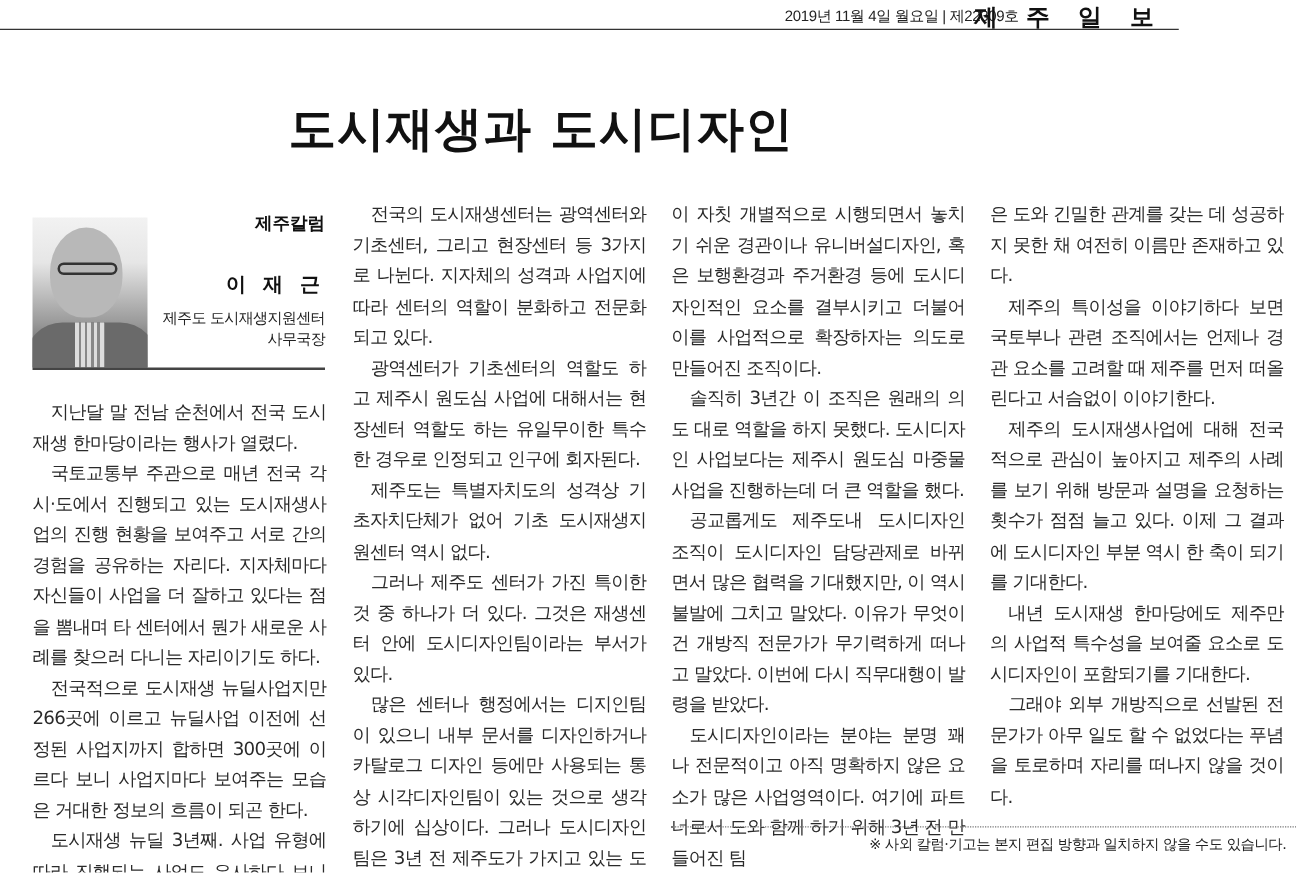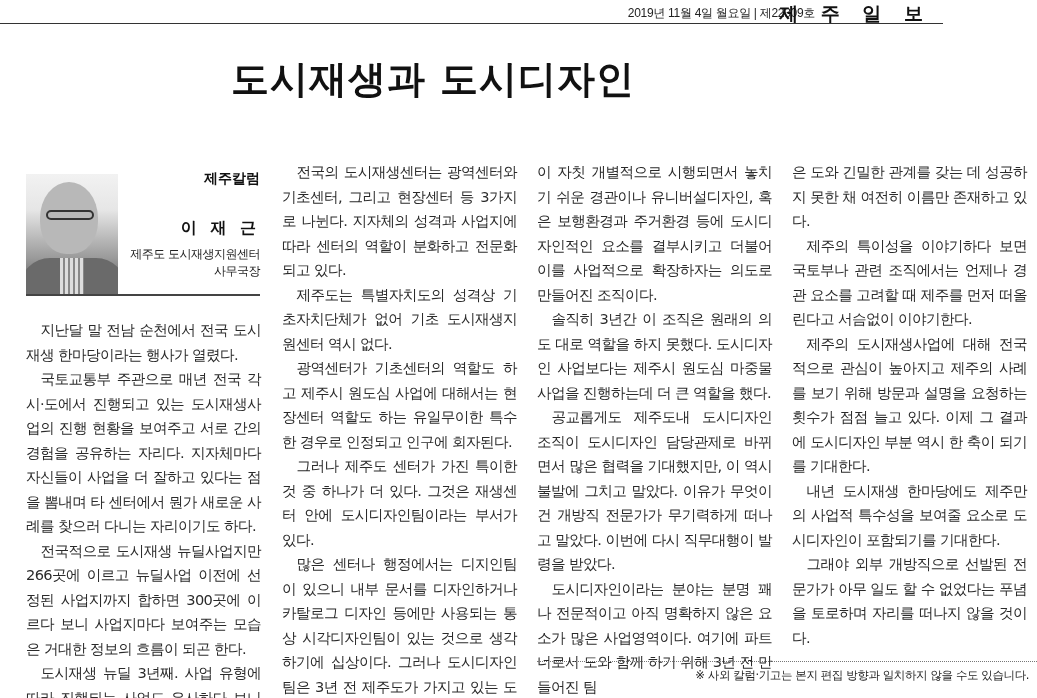--- a/index.html
+++ b/index.html
@@ -17,21 +17,21 @@
       font-family: "Liberation Sans", sans-serif;
     }
     .masthead .brand {
       position: absolute; right: 12px; top: 1px;
       font-size: 19px; font-weight: bold; letter-spacing: 8px; color: #111;
     }
     .masthead .rule {
       position: absolute; left: 0; right: 0; top: 23px; height: 1px; background: #333;
     }
     .headline {
-      position: absolute; left: 0; width: 866px; top: 54px; text-align: center;
+      position: absolute; left: 0; width: 866px; top: 78px; text-align: center;
       font-family: "DejaVu Serif", serif; font-size: 38px; font-weight: bold;
       color: #111; letter-spacing: 1px;
     }
     .col {
       position: absolute; top: 160px; width: 235px;
       font-size: 14.6px; line-height: 24.5px; color: #2a2a2a;
       letter-spacing: -0.6px;
       text-align: justify;
     }
     .col p { margin: 0; }
@@ -112,22 +112,22 @@
 </div>
 
 <div class="col c1">
     <p class="indent">지난달 말 전남 순천에서 전국 도시재생 한마당이라는 행사가 열렸다.</p>
     <p class="indent">국토교통부 주관으로 매년 전국 각 시·도에서 진행되고 있는 도시재생사업의 진행 현황을 보여주고 서로 간의 경험을 공유하는 자리다. 지자체마다 자신들이 사업을 더 잘하고 있다는 점을 뽐내며 타 센터에서 뭔가 새로운 사례를 찾으러 다니는 자리이기도 하다.</p>
     <p class="indent">전국적으로 도시재생 뉴딜사업지만 266곳에 이르고 뉴딜사업 이전에 선정된 사업지까지 합하면 300곳에 이르다 보니 사업지마다 보여주는 모습은 거대한 정보의 흐름이 되곤 한다.</p>
     <p class="indent">도시재생 뉴딜 3년째. 사업 유형에 따라 진행되는 사업도 유사하다 보니 사업의 진행 패턴이나 문제, 문제 해결의 노하</p>
   </div>
 <div class="col c2">
     <p class="indent">전국의 도시재생센터는 광역센터와 기초센터, 그리고 현장센터 등 3가지로 나뉜다. 지자체의 성격과 사업지에 따라 센터의 역할이 분화하고 전문화되고 있다.</p>
+    <p class="indent">광역센터가 기초센터의 역할도 하고 제주시 원도심 사업에 대해서는 현장센터 역할도 하는 유일무이한 특수한 경우로 인정되고 인구에 회자된다.</p>
     <p class="indent">제주도는 특별자치도의 성격상 기초자치단체가 없어 기초 도시재생지원센터 역시 없다.</p>
-    <p class="indent">광역센터가 기초센터의 역할도 하고 제주시 원도심 사업에 대해서는 현장센터 역할도 하는 유일무이한 특수한 경우로 인정되고 인구에 회자된다.</p>
     <p class="indent">그러나 제주도 센터가 가진 특이한 것 중 하나가 더 있다. 그것은 재생센터 안에 도시디자인팀이라는 부서가 있다.</p>
     <p class="indent">많은 센터나 행정에서는 디지인팀이 있으니 내부 문서를 디자인하거나 카탈로그 디자인 등에만 사용되는 통상 시각디자인팀이 있는 것으로 생각하기에 십상이다. 그러나 도시디자인팀은 3년 전 제주도가 가지고 있는 도시 지역, 특히 재생지역의 공공 디자인적 요소나 재생사업</p>
   </div>
 <div class="col c3">
     <p>이 자칫 개별적으로 시행되면서 놓치기 쉬운 경관이나 유니버설디자인, 혹은 보행환경과 주거환경 등에 도시디자인적인 요소를 결부시키고 더불어 이를 사업적으로 확장하자는 의도로 만들어진 조직이다.</p>
     <p class="indent">솔직히 3년간 이 조직은 원래의 의도 대로 역할을 하지 못했다. 도시디자인 사업보다는 제주시 원도심 마중물 사업을 진행하는데 더 큰 역할을 했다.</p>
     <p class="indent">공교롭게도 제주도내 도시디자인 조직이 도시디자인 담당관제로 바뀌면서 많은 협력을 기대했지만, 이 역시 불발에 그치고 말았다. 이유가 무엇이건 개방직 전문가가 무기력하게 떠나고 말았다. 이번에 다시 직무대행이 발령을 받았다.</p>
     <p class="indent">도시디자인이라는 분야는 분명 꽤나 전문적이고 아직 명확하지 않은 요소가 많은 사업영역이다. 여기에 파트너로서 도와 함께 하기 위해 3년 전 만들어진 팀</p>
   </div>
 <div class="col c4">

